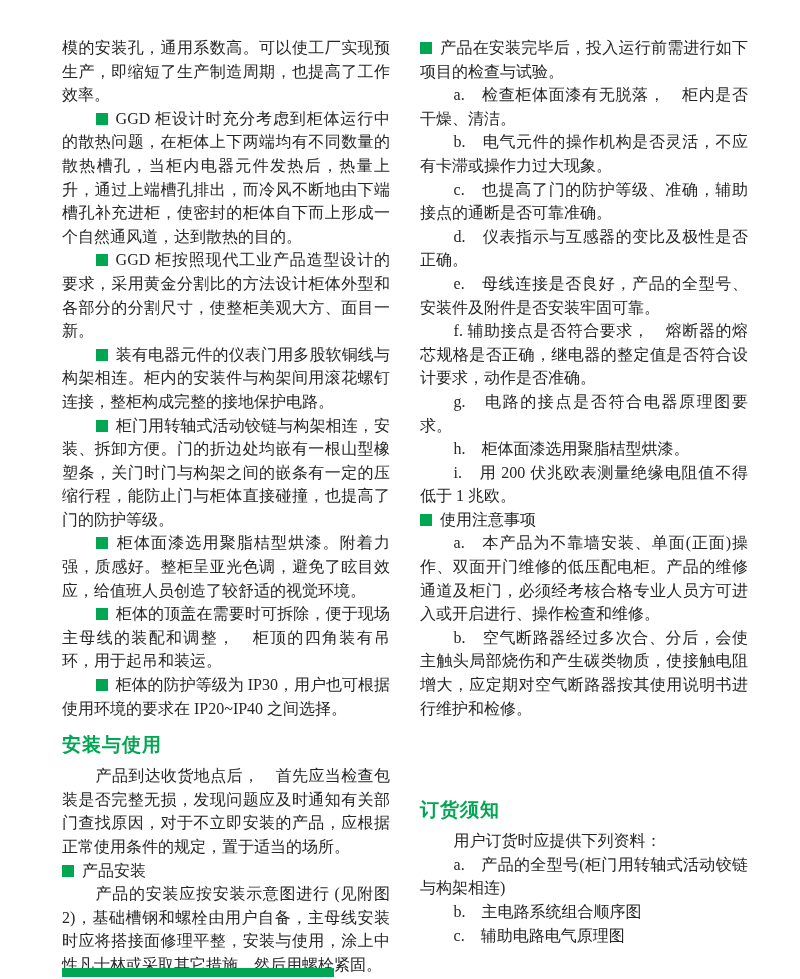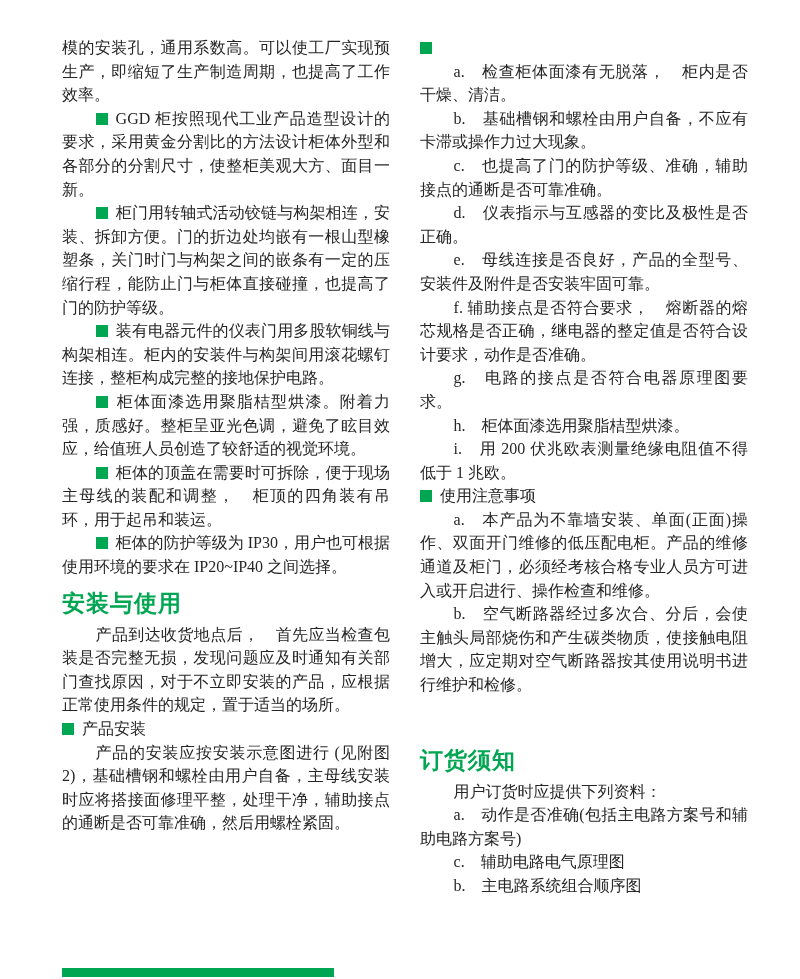--- a/index.html
+++ b/index.html
@@ -32,69 +32,70 @@
   .sq {
     display: inline-block;
     width: 12px; height: 12px;
     background: #00a651;
     margin-right: 8px;
     transform: translateY(1px);
   }
   .heading {
     font-family: "DejaVu Sans", "Liberation Sans", sans-serif;
     font-weight: bold;
-    font-size: 23px;
+    font-size: 19px;
     line-height: 30px;
     color: #00a651;
     margin: 9px 0 5px 0;
     text-align: left;
     text-indent: 0;
     letter-spacing: 1px;
   }
-  .gap-top { margin-top: 48px; }
+  .gap-top { margin-top: 74px; }
   .footer-bar {
     position: absolute;
     left: 62px; bottom: 2px;
     width: 272px; height: 9px;
     background: #00a651;
   }
 </style>
 </head>
 <body>
 
 <div class="page">
   <div class="cols">
     <div class="col">
         <p class="para"><span>模的安装孔，通用系数高。可以使工厂实现预生产，即缩短了生产制造周期，也提高了工作效率。</span></p>
+        <p class="para indent"><span class="sq"></span><span>GGD 柜设计时充分考虑到柜体运行中的散热问题，在柜体上下两端均有不同数量的散热槽孔，当柜内电器元件发热后，热量上升，通过上端槽孔排出，而冷风不断地由下端槽孔补充进柜，使密封的柜体自下而上形成一个自然通风道，达到散热的目的。</span></p>
         <p class="para indent"><span class="sq"></span><span>GGD 柜按照现代工业产品造型设计的要求，采用黄金分割比的方法设计柜体外型和各部分的分割尺寸，使整柜美观大方、面目一新。</span></p>
+        <p class="para indent"><span class="sq"></span><span>装有电器元件的仪表门用多股软铜线与构架相连。柜内的安装件与构架间用滚花螺钉连接，整柜构成完整的接地保护电路。</span></p>
         <p class="para indent"><span class="sq"></span><span>柜门用转轴式活动铰链与构架相连，安装、拆卸方便。门的折边处均嵌有一根山型橡塑条，关门时门与构架之间的嵌条有一定的压缩行程，能防止门与柜体直接碰撞，也提高了门的防护等级。</span></p>
-        <p class="para indent"><span class="sq"></span><span>装有电器元件的仪表门用多股软铜线与构架相连。柜内的安装件与构架间用滚花螺钉连接，整柜构成完整的接地保护电路。</span></p>
         <p class="para indent"><span class="sq"></span><span>柜体面漆选用聚脂桔型烘漆。附着力强，质感好。整柜呈亚光色调，避免了眩目效应，给值班人员创造了较舒适的视觉环境。</span></p>
         <p class="para indent"><span class="sq"></span><span>柜体的顶盖在需要时可拆除，便于现场主母线的装配和调整，　柜顶的四角装有吊环，用于起吊和装运。</span></p>
         <p class="para indent"><span class="sq"></span><span>柜体的防护等级为 IP30，用户也可根据使用环境的要求在 IP20~IP40 之间选择。</span></p>
         <h2 class="heading">安装与使用</h2>
         <p class="para indent"><span>产品到达收货地点后，　首先应当检查包装是否完整无损，发现问题应及时通知有关部门查找原因，对于不立即安装的产品，应根据正常使用条件的规定，置于适当的场所。</span></p>
         <p class="para"><span class="sq"></span><span>产品安装</span></p>
-        <p class="para indent"><span>产品的安装应按安装示意图进行 (见附图2)，基础槽钢和螺栓由用户自备，主母线安装时应将搭接面修理平整，处理干净，辅助接点的通断是否可靠准确，然后用螺栓紧固。</span></p>
+        <p class="para indent"><span>产品的安装应按安装示意图进行 (见附图2)，基础槽钢和螺栓由用户自备，主母线安装时应将搭接面修理平整，安装与使用，涂上中性凡士林或采取其它措施，然后用螺栓紧固。</span></p>
       </div>
     <div class="col">
-        <p class="para"><span class="sq"></span></p>
+        <p class="para"><span class="sq"></span><span>产品在安装完毕后，投入运行前需进行如下项目的检查与试验。</span></p>
         <p class="para indent"><span>a.　检查柜体面漆有无脱落，　柜内是否干燥、清洁。</span></p>
-        <p class="para indent"><span>b.　基础槽钢和螺栓由用户自备，不应有卡滞或操作力过大现象。</span></p>
+        <p class="para indent"><span>b.　电气元件的操作机构是否灵活，不应有卡滞或操作力过大现象。</span></p>
         <p class="para indent"><span>c.　也提高了门的防护等级、准确，辅助接点的通断是否可靠准确。</span></p>
         <p class="para indent"><span>d.　仪表指示与互感器的变比及极性是否正确。</span></p>
         <p class="para indent"><span>e.　母线连接是否良好，产品的全型号、安装件及附件是否安装牢固可靠。</span></p>
         <p class="para indent"><span>f. 辅助接点是否符合要求，　熔断器的熔芯规格是否正确，继电器的整定值是否符合设计要求，动作是否准确。</span></p>
         <p class="para indent"><span>g.　电路的接点是否符合电器原理图要求。</span></p>
         <p class="para indent"><span>h.　柜体面漆选用聚脂桔型烘漆。</span></p>
         <p class="para indent"><span>i.　用 200 伏兆欧表测量绝缘电阻值不得低于 1 兆欧。</span></p>
         <p class="para"><span class="sq"></span><span>使用注意事项</span></p>
         <p class="para indent"><span>a.　本产品为不靠墙安装、单面(正面)操作、双面开门维修的低压配电柜。产品的维修通道及柜门，必须经考核合格专业人员方可进入或开启进行、操作检查和维修。</span></p>
         <p class="para indent"><span>b.　空气断路器经过多次合、分后，会使主触头局部烧伤和产生碳类物质，使接触电阻增大，应定期对空气断路器按其使用说明书进行维护和检修。</span></p>
         <h2 class="heading gap-top">订货须知</h2>
         <p class="para indent"><span>用户订货时应提供下列资料：</span></p>
-        <p class="para indent"><span>a.　动作是否准确(包括主电路方案号和辅助电路方案号)</span></p>
+        <p class="para indent"><span>a.　产品的全型号(柜门用转轴式活动铰链与构架相连)</span></p>
+        <p class="para indent"><span>b.　主电路系统组合顺序图</span></p>
         <p class="para indent"><span>c.　辅助电路电气原理图</span></p>
-        <p class="para indent"><span>b.　主电路系统组合顺序图</span></p>
       </div>
   </div>
   <div class="footer-bar"></div>
 </div>
 
 </body></html>

